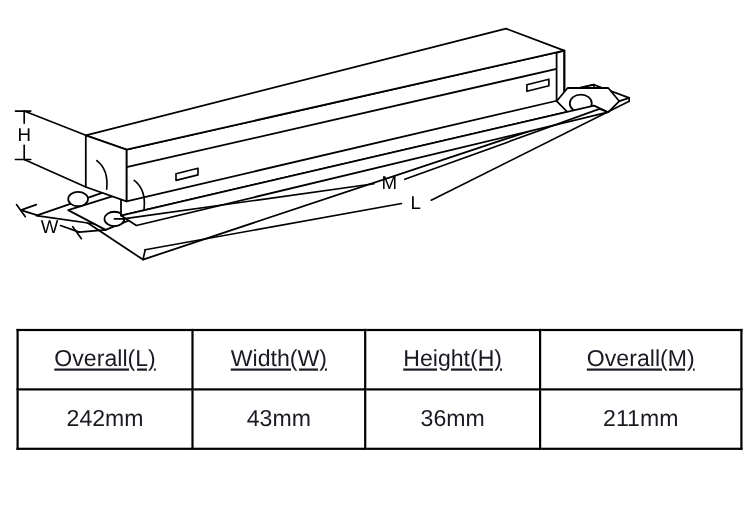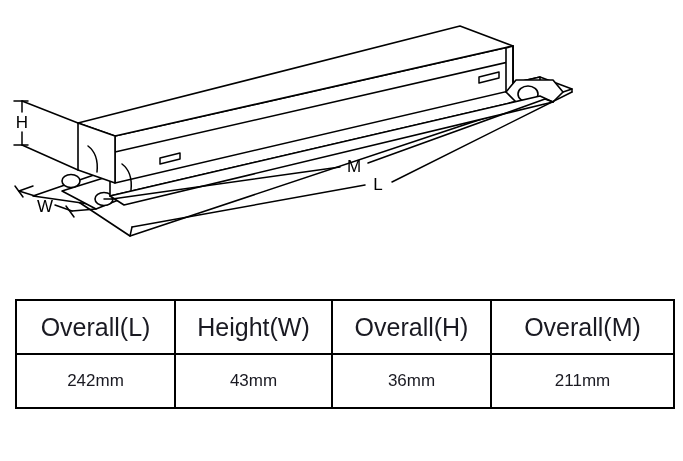--- a/index.html
+++ b/index.html
@@ -53,24 +53,25 @@
     border: 2px solid #000000;
     text-align: center;
     vertical-align: middle;
     font-family: "Liberation Sans", sans-serif;
     font-size: 19px;
     color: #1a1a22;
     height: 52px;
     padding: 0;
   }
   table.spec-table tr.header-row td {
-    font-size: 25px;
+    font-size: 21px;
+    text-decoration: underline;
   }
   table.spec-table tr.value-row td {
-    font-size: 17px;
+    font-size: 21px;
   }
   .col-0 { width: 157px; }
   .col-1 { width: 155px; }
   .col-2 { width: 157px; }
   .col-3 { width: 181px; }
 </style>
 </head>
 <body>
 
 <div id="page">
@@ -195,22 +196,22 @@
       <text class="dim-label" x="378" y="190" text-anchor="middle">L</text>
 
     </svg>
   </div>
 
   <div id="spec-table-wrap">
     <table class="spec-table">
       <tbody>
         <tr class="header-row">
           <td class="col-0">Overall(L)</td>
-          <td class="col-1">Height(W)</td>
-          <td class="col-2">Overall(H)</td>
+          <td class="col-1">Width(W)</td>
+          <td class="col-2">Height(H)</td>
           <td class="col-3">Overall(M)</td>
         </tr>
         <tr class="value-row">
           <td class="col-0">242mm</td>
           <td class="col-1">43mm</td>
           <td class="col-2">36mm</td>
           <td class="col-3">211mm</td>
         </tr>
       </tbody>
     </table>

